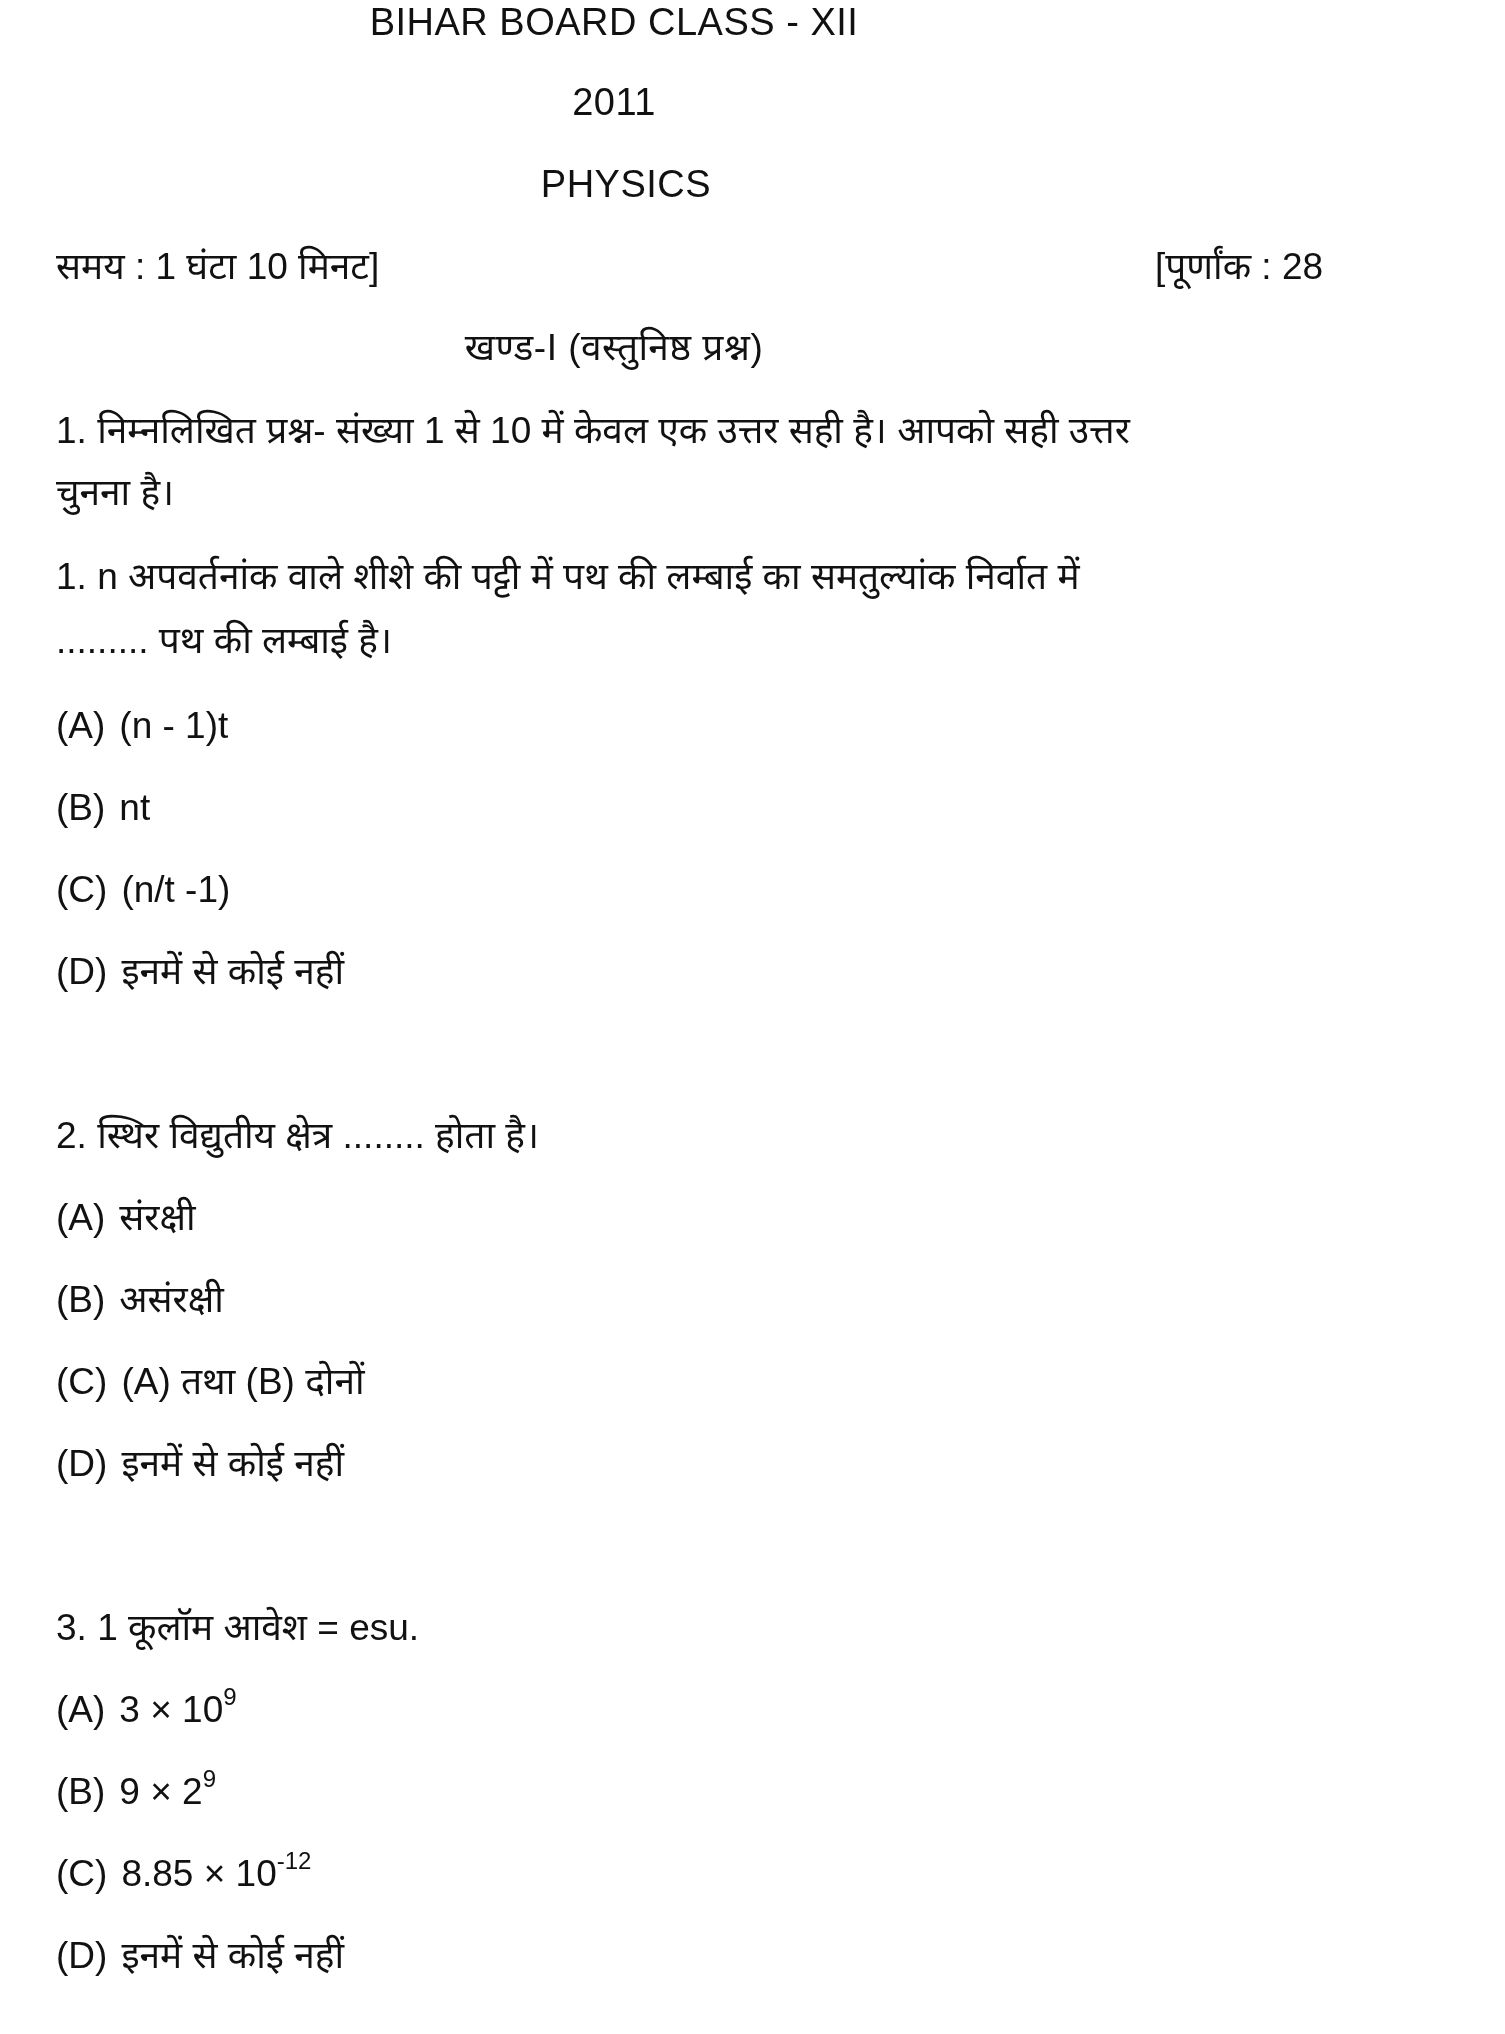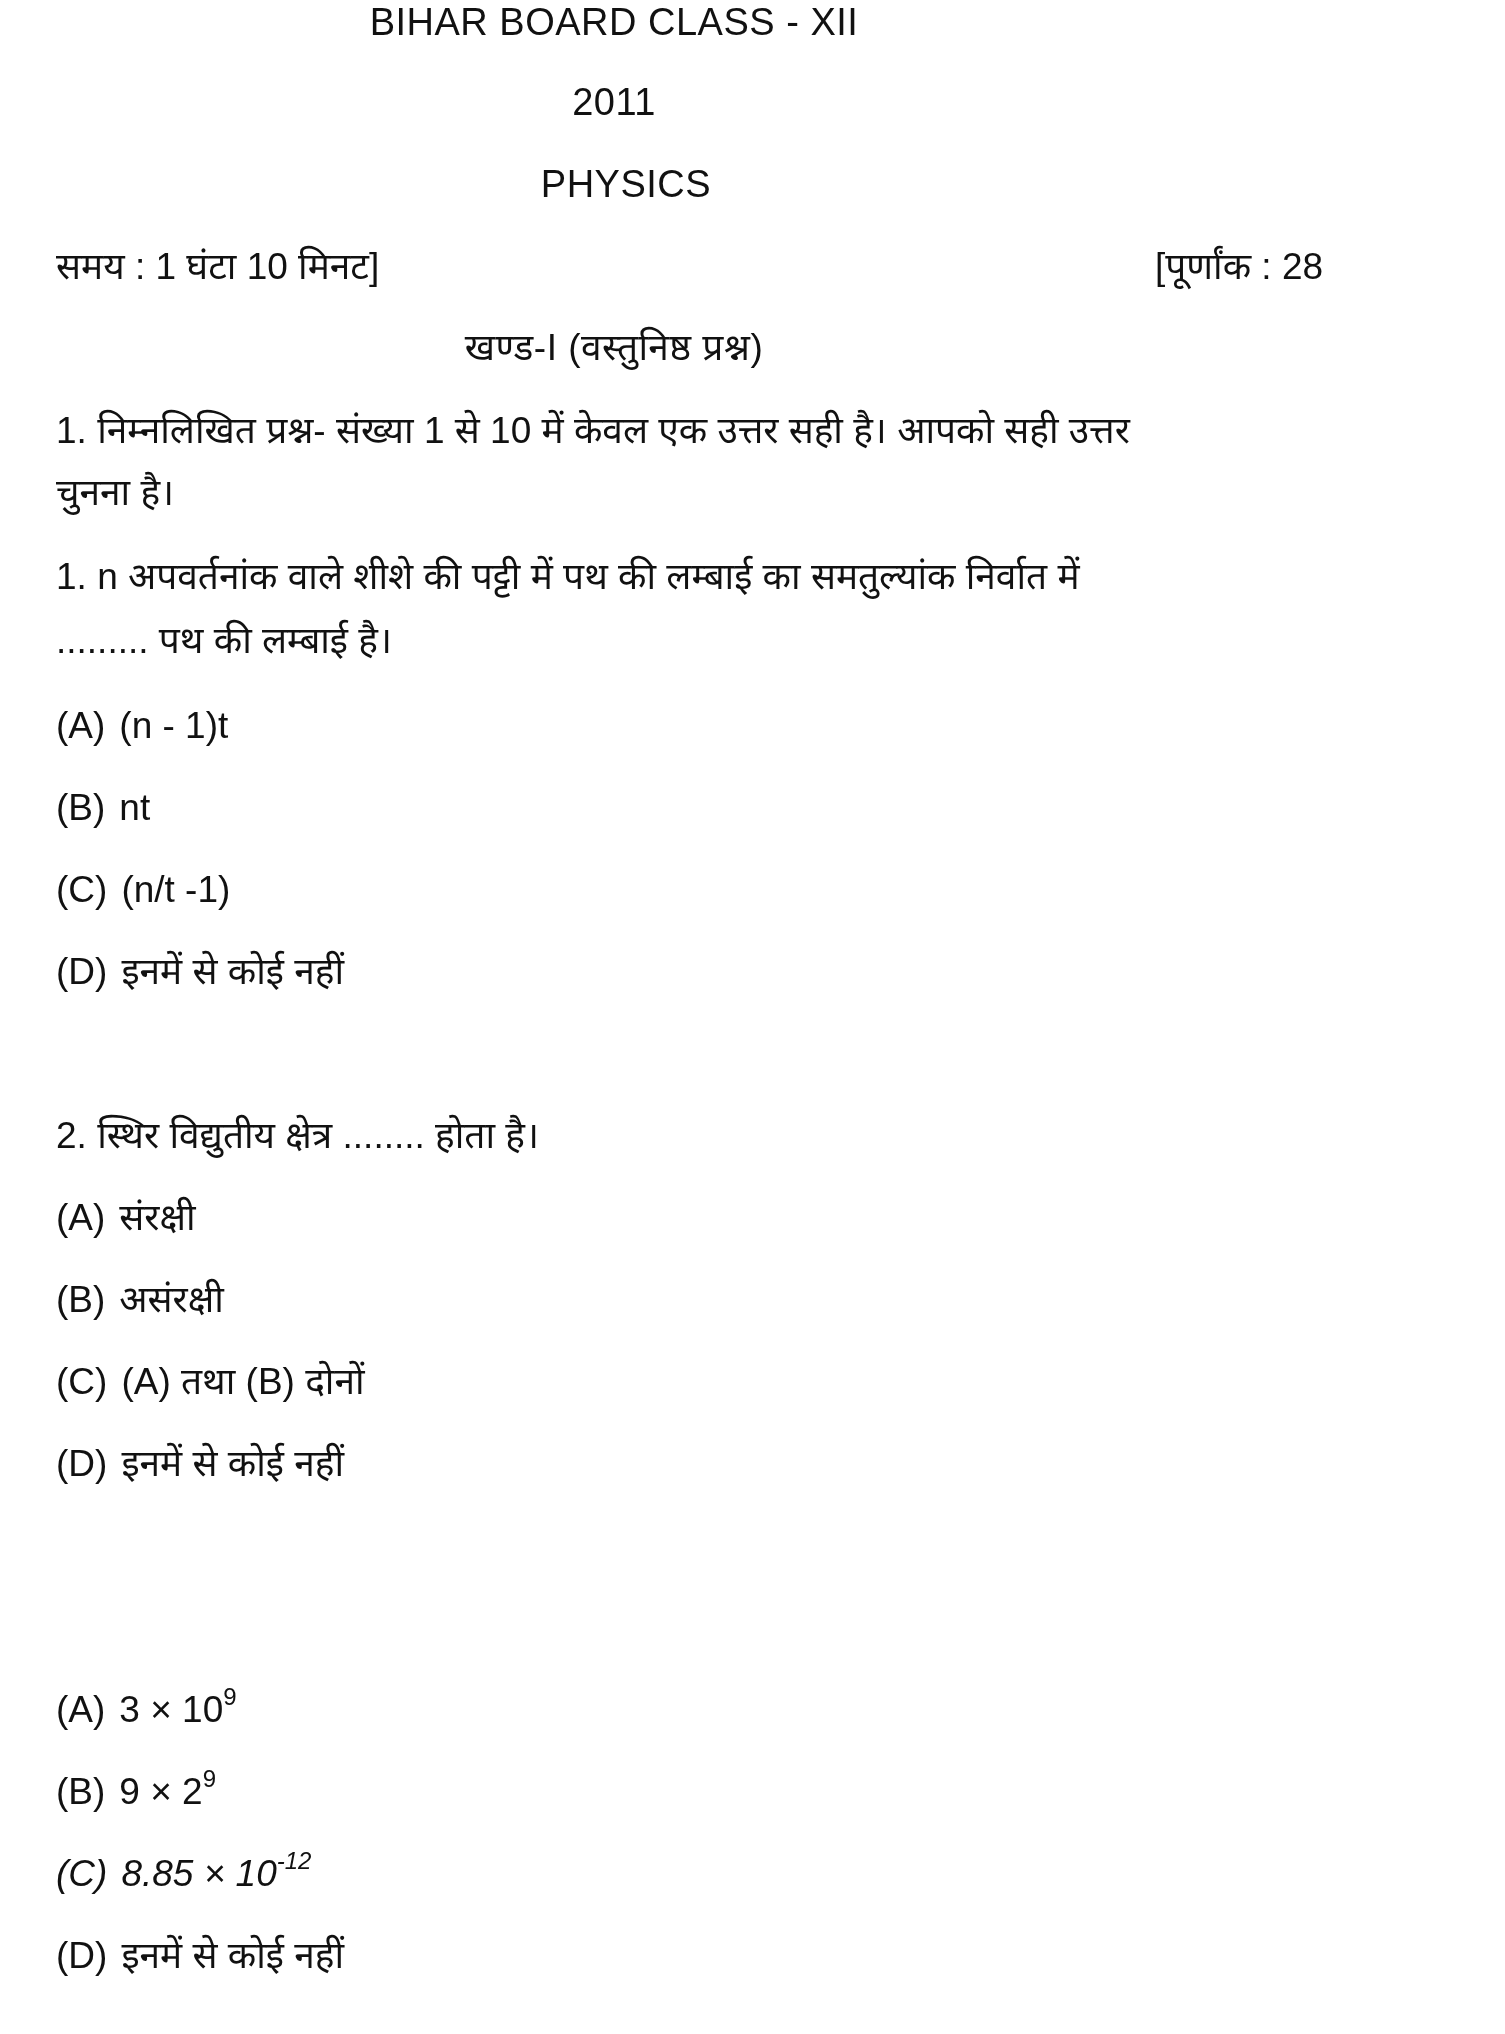--- a/index.html
+++ b/index.html
@@ -102,26 +102,27 @@
   <div class="row" style="top:1277px;">
     <span class="opt-label">(B)</span><span>असंरक्षी</span>
   </div>
   <div class="row" style="top:1359px;">
     <span class="opt-label">(C)</span><span>(A) तथा (B) दोनों</span>
   </div>
   <div class="row" style="top:1441px;">
     <span class="opt-label">(D)</span><span>इनमें से कोई नहीं</span>
   </div>
 
+  <div class="row" style="top:1605px;">3. 1 कूलॉम आवेश = esu.</div>
   <div class="row" style="top:1687px;">
     <span class="opt-label">(A)</span><span>3 × 10</span><sup>9</sup>
   </div>
   <div class="row" style="top:1769px;">
     <span class="opt-label">(B)</span><span>9 × 2</span><sup>9</sup>
   </div>
-  <div class="row" style="top:1851px;font-style:italic;">
+  <div class="row" style="top:1851px;">
     <span class="opt-label">(C)</span><span>8.85 × 10</span><sup>-12</sup>
   </div>
   <div class="row" style="top:1933px;">
     <span class="opt-label">(D)</span><span>इनमें से कोई नहीं</span>
   </div>
 
 </div>
 
 </body></html>

